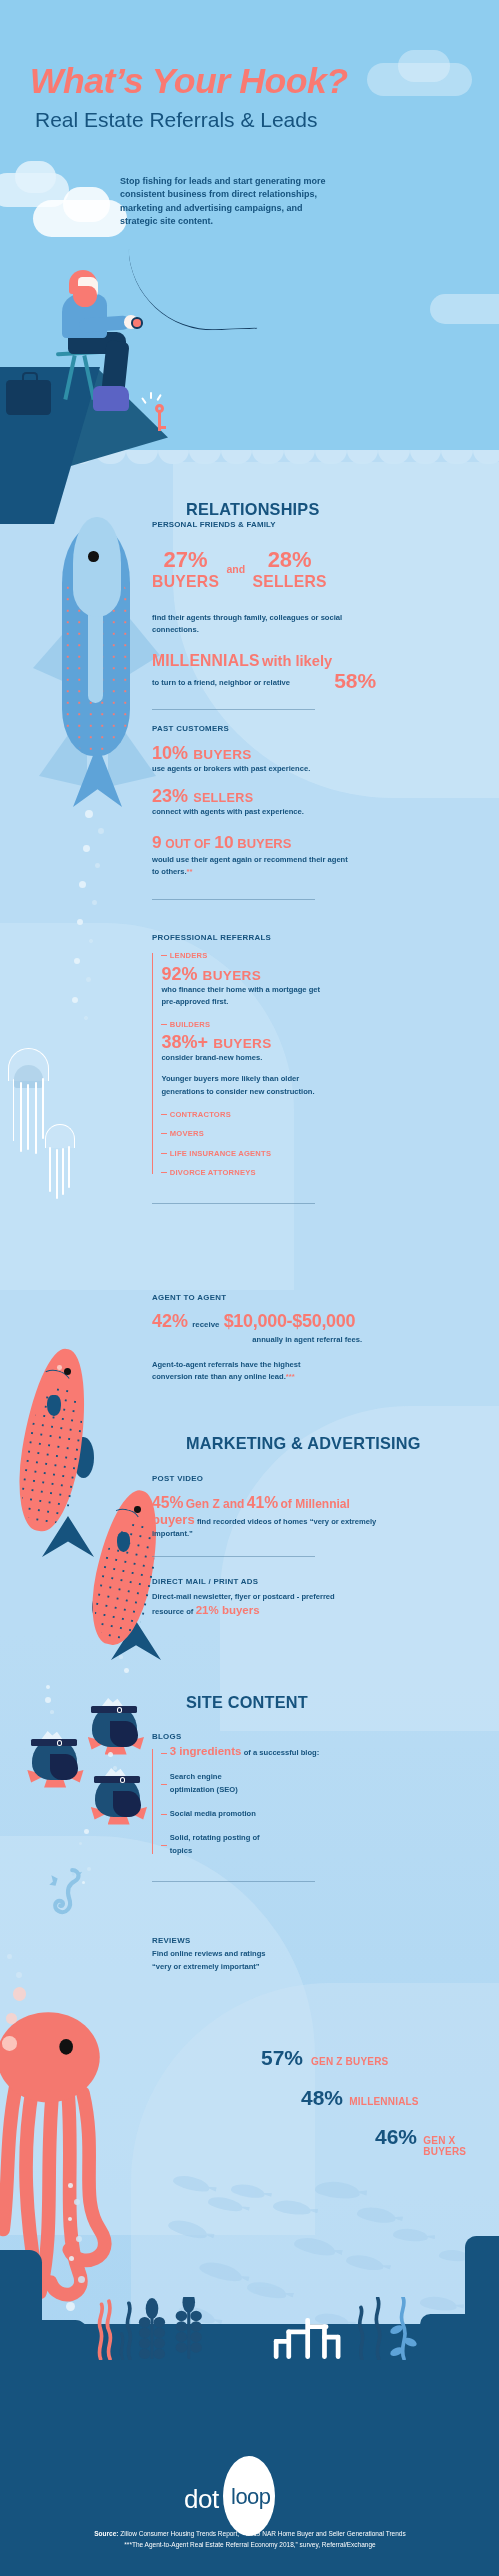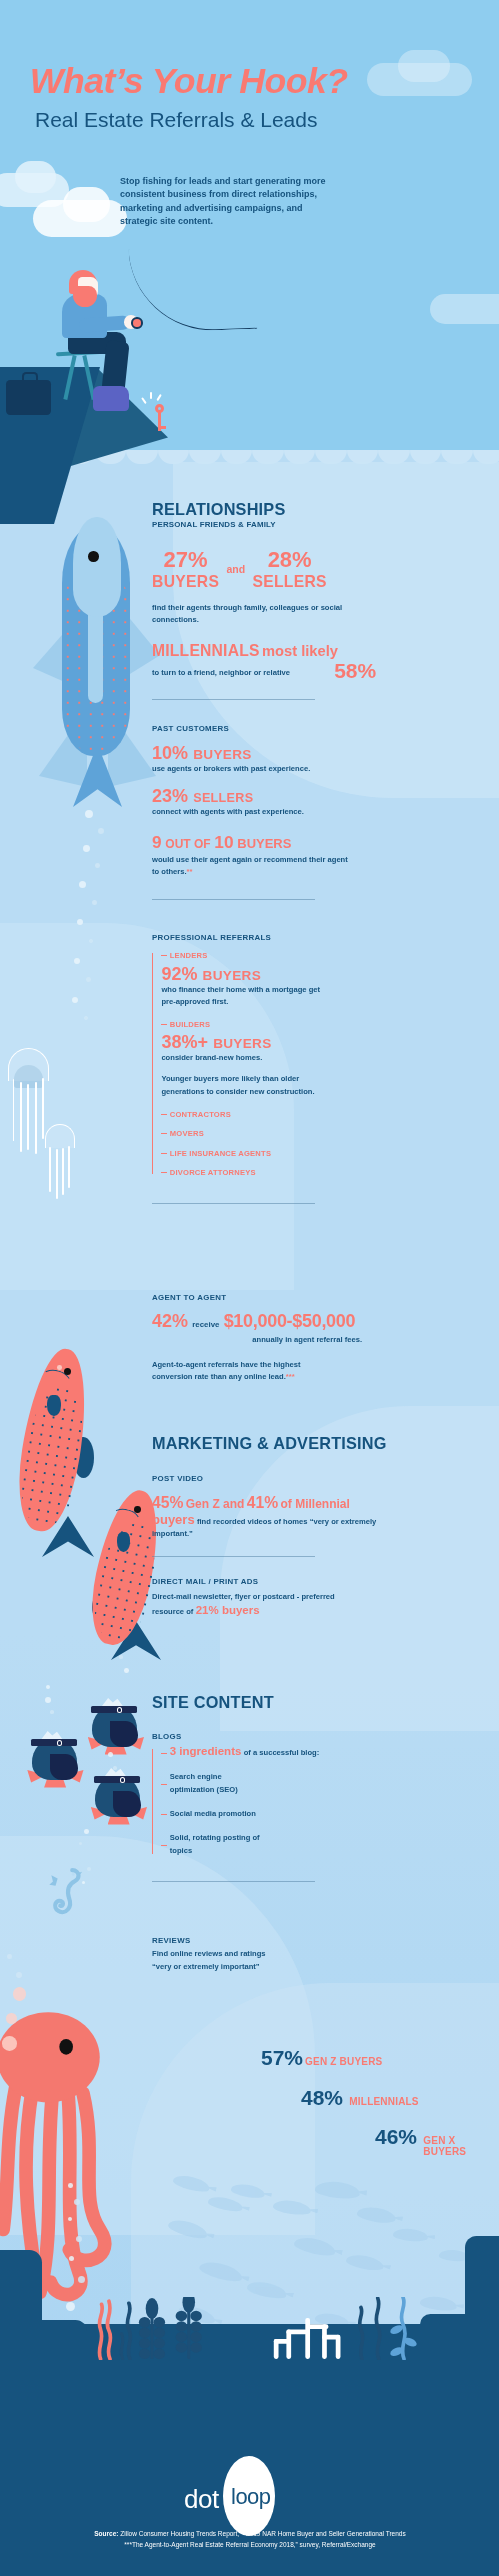--- a/index.html
+++ b/index.html
@@ -45,21 +45,21 @@
   .subhead {
     position:absolute; left:35px; top:109px; width:430px;
     font-size:21px; line-height:1.05; color:#16537e; font-weight:400;
   }
   .intro {
     position:absolute; left:120px; top:175px; width:220px;
     font-size:9px; line-height:1.48; color:#16537e; font-weight:bold;
   }
 
   
-  .sec-title { font-size:16.3px; font-weight:bold; color:#16537e; letter-spacing:0.2px; line-height:1.06; }
+  .sec-title { font-size:16.3px; font-weight:bold; color:#16537e; letter-spacing:0.2px; line-height:1.06;margin-left:34px; }
   .sec-sub   { font-size:7.9px; font-weight:bold; color:#16537e; letter-spacing:0.2px; margin-top:1.6px; }
   .grp-title { font-size:7.9px; font-weight:bold; color:#16537e; letter-spacing:0.3px; }
 
   .big     { color:#f97a72; font-weight:bold; }
   .stat-xl { font-size:22px; line-height:1; }
   .stat-lg { font-size:18px; line-height:1; }
   .label-lg{ font-size:15.7px; font-weight:bold; color:#f97a72; letter-spacing:0.3px; }
   .body-txt{ font-size:7.6px; line-height:1.65; color:#16537e; font-weight:bold; }
   .coral   { color:#f97a72; }
   .navy    { color:#16537e; }
@@ -477,25 +477,25 @@
         <div class="big stat-xl">27%</div>
         <div class="label-lg" style="margin-top:2.1px;">BUYERS</div>
       </div>
       <div class="big" style="font-size:10.5px;padding:0 5.2px 15.7px;">and</div>
       <div style="text-align:center;">
         <div class="big stat-xl">28%</div>
         <div class="label-lg" style="margin-top:2.1px;">SELLERS</div>
       </div>
     </div>
 
-    <div class="body-txt" style="margin-top:11px;width:194px;">find their agents through family, colleagues or social connections.</div>
+    <div class="body-txt" style="margin-top:21px;width:194px;">find their agents through family, colleagues or social connections.</div>
 
     <div style="margin-top:14.7px;">
       <span class="big" style="font-size:15.7px;letter-spacing:0.2px;">MILLENNIALS</span>
-      <span class="big" style="font-size:14.7px;font-weight:bold;">most likely</span>
+      <span class="big" style="font-size:14.7px;font-weight:bold;">with likely</span>
     </div>
     <div style="display:flex;align-items:flex-end;gap:4.2px;margin-top:2.1px;">
       <div class="body-txt" style="width:178px;">to turn to a friend, neighbor or relative</div>
       <div class="big" style="font-size:21px;line-height:.85;">58%</div>
     </div>
 
     <div class="rule" style="margin-top:19px;"></div>
   </div>
 
   <div class="col" style="top:724px;">
@@ -623,21 +623,21 @@
 
     <div class="rule" style="margin-top:24px;"></div>
   </div>
 
   <div class="col" style="top:1936px;">
     <div class="grp-title">REVIEWS</div>
     <div class="body-txt" style="margin-top:3.1px;">Find online reviews and ratings</div>
     <div class="body-txt">“very or extremely important”</div>
   </div>
 
-  <div class="sh" style="left:261px;top:2046px;display:flex;align-items:baseline;gap:2px;">
+  <div class="sh" style="left:261px;top:2046px;display:flex;align-items:baseline;gap:8px;">
     <span class="navy" style="font-size:21px;font-weight:bold;">57%</span>
     <span class="coral" style="font-size:10px;font-weight:bold;letter-spacing:0.2px;">GEN Z BUYERS</span>
   </div>
   <div class="sh" style="left:301px;top:2086px;display:flex;align-items:baseline;gap:6.3px;">
     <span class="navy" style="font-size:21px;font-weight:bold;">48%</span>
     <span class="coral" style="font-size:10px;font-weight:bold;letter-spacing:0.2px;">MILLENNIALS</span>
   </div>
   <div class="sh" style="left:375px;top:2125px;display:flex;align-items:baseline;gap:6.3px;">
     <span class="navy" style="font-size:21px;font-weight:bold;">46%</span>
     <span class="coral" style="font-size:10px;font-weight:bold;letter-spacing:0.2px;">GEN X BUYERS</span>

